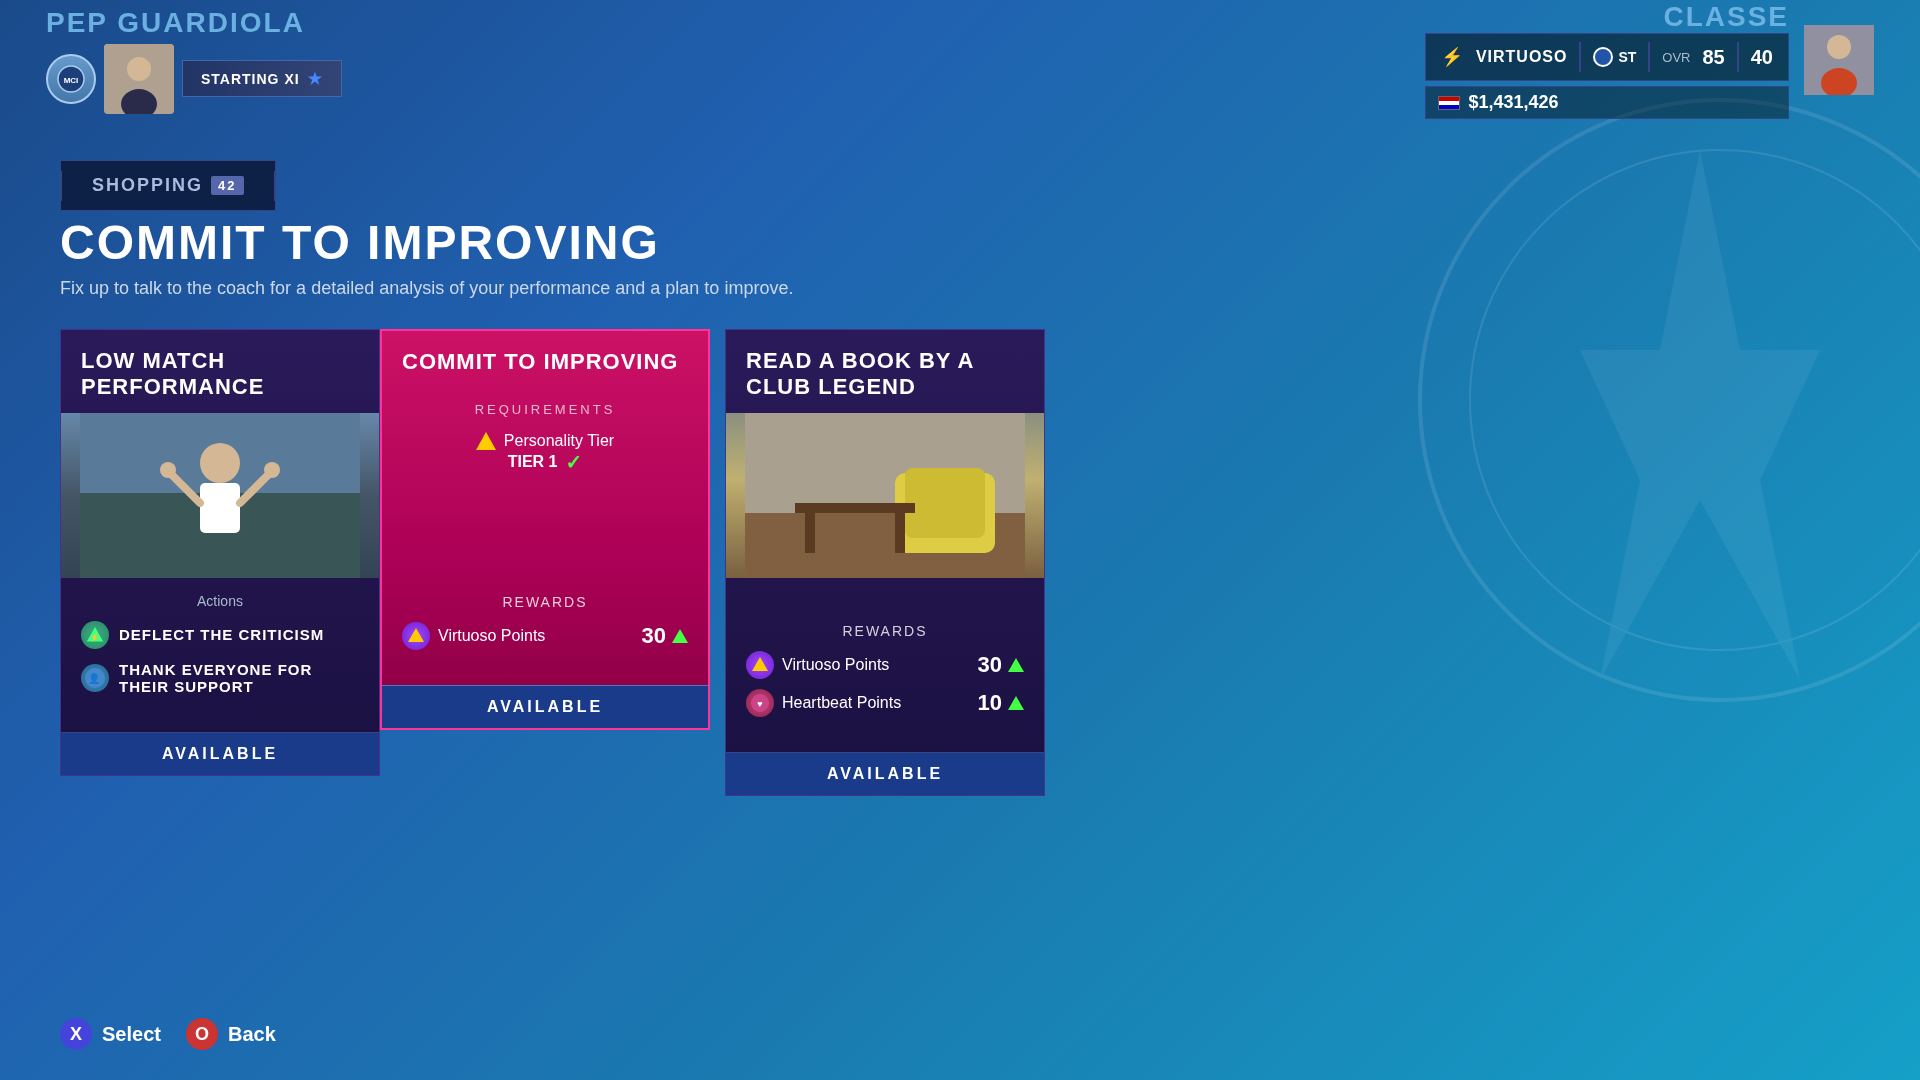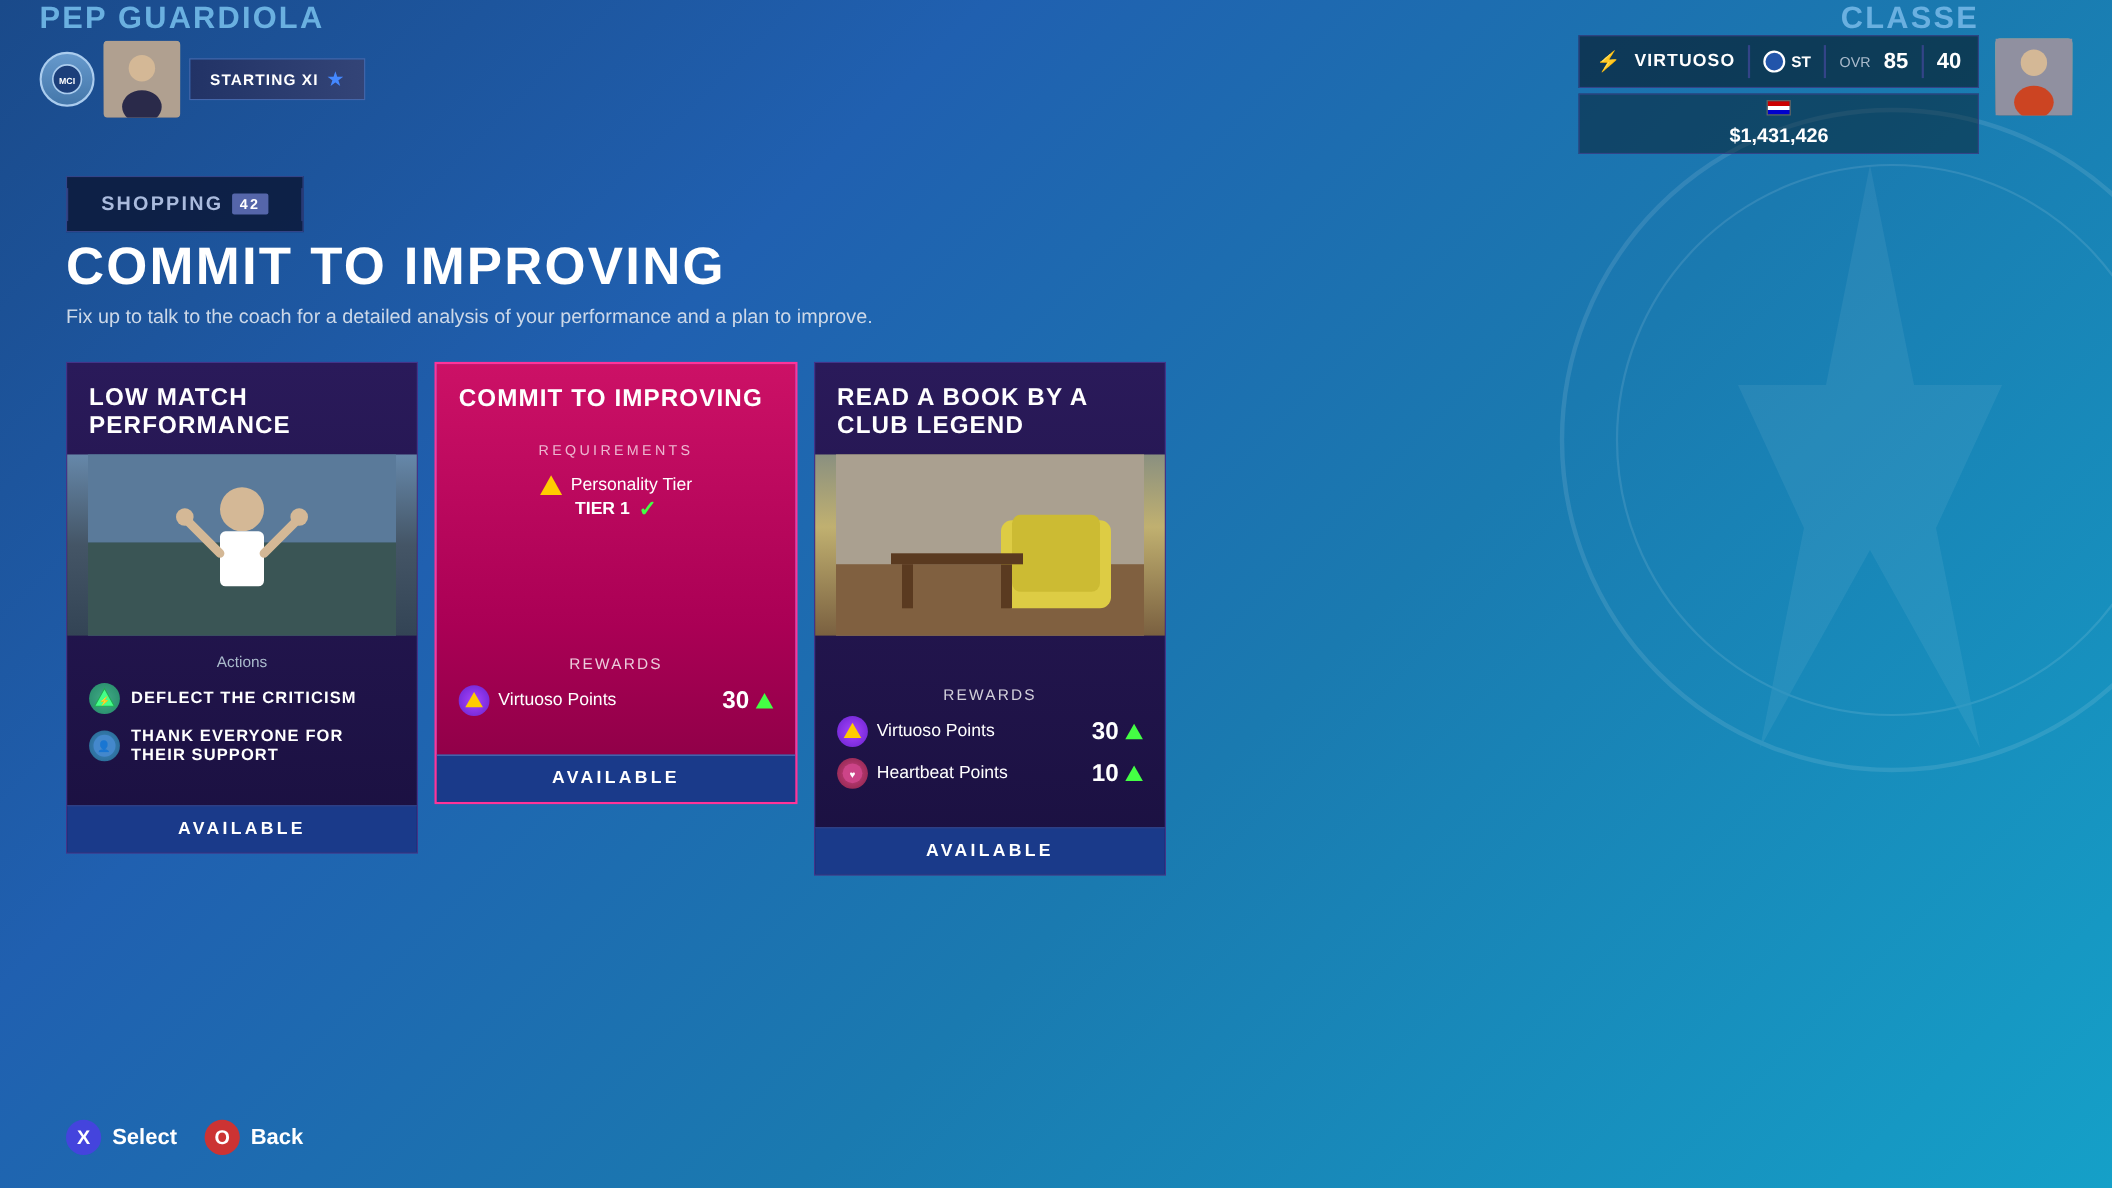--- a/index.html
+++ b/index.html
@@ -15,22 +15,22 @@
 
     
     .top-bar {
       position: absolute;
       top: 0;
       left: 0;
       right: 0;
       height: 120px;
       display: flex;
       justify-content: space-between;
-      align-items: flex-start;
-      padding: 0 36px;
+      align-items: center;
+      padding: 0 46px;
       z-index: 10;
     }
 
     .left-profile {
       display: flex;
       align-items: center;
       gap: 10px;
     }
 
     .coach-name {
@@ -247,21 +247,21 @@
       display: flex;
       gap: 0;
       align-items: flex-start;
     }
 
     .card {
       width: 320px;
       background: linear-gradient(180deg, #2a1a5a 0%, #1a1040 100%);
       border: 1px solid #443388;
       overflow: hidden;
-      margin-right: 15px;
+      margin-right: 0;
       flex-shrink: 0;
     }
 
     .card.active-card {
       width: 330px;
       background: linear-gradient(180deg, #cc1166 0%, #aa0055 60%, #880044 100%);
       border: 2px solid #ff3399;
       margin-right: 15px;
     }
 
@@ -637,21 +637,21 @@
         <div class="position-badge">
           <div class="pos-circle" style="background:#2255aa;"></div>
           <span class="pos-label">ST</span>
         </div>
         <div class="divider-v"></div>
         <span class="ovr-label">OVR</span>
         <span class="ovr-value">85</span>
         <div class="divider-v"></div>
         <span style="font-size:20px; font-weight:bold;">40</span>
       </div>
-      <div class="money-bar" style="margin-top:5px;flex-direction:column;">
+      <div class="money-bar" style="margin-top:5px;">
         <div class="money-flag"></div>
         <span style="font-size:18px; font-weight:bold;">$1,431,426</span>
       </div>
     </div>
     <div class="player-avatar-right">
       <svg width="70" height="70" viewBox="0 0 70 70">
         <rect width="70" height="70" fill="#9090a0"></rect>
         <circle cx="35" cy="22" r="12" fill="#d4b896"></circle>
         <ellipse cx="35" cy="58" rx="18" ry="15" fill="#cc4422"></ellipse>
       </svg>

